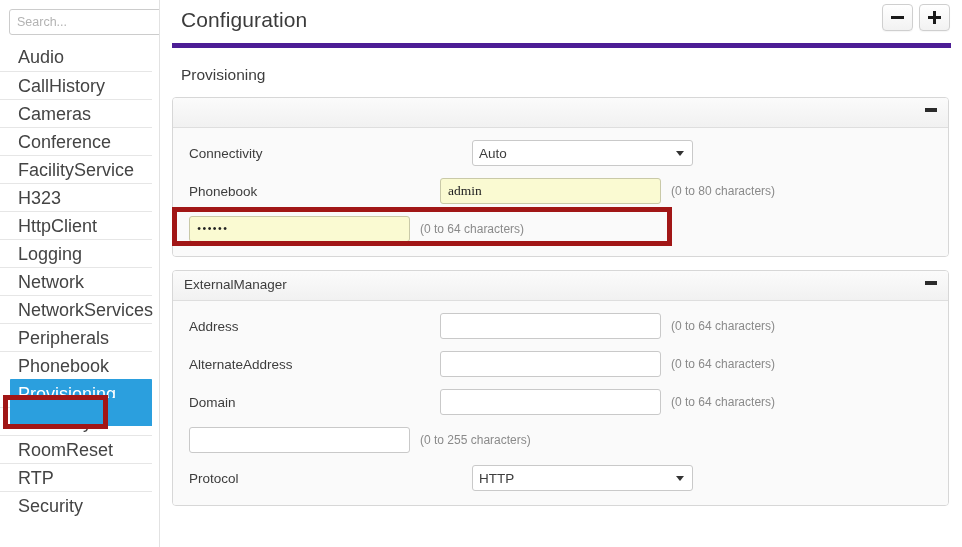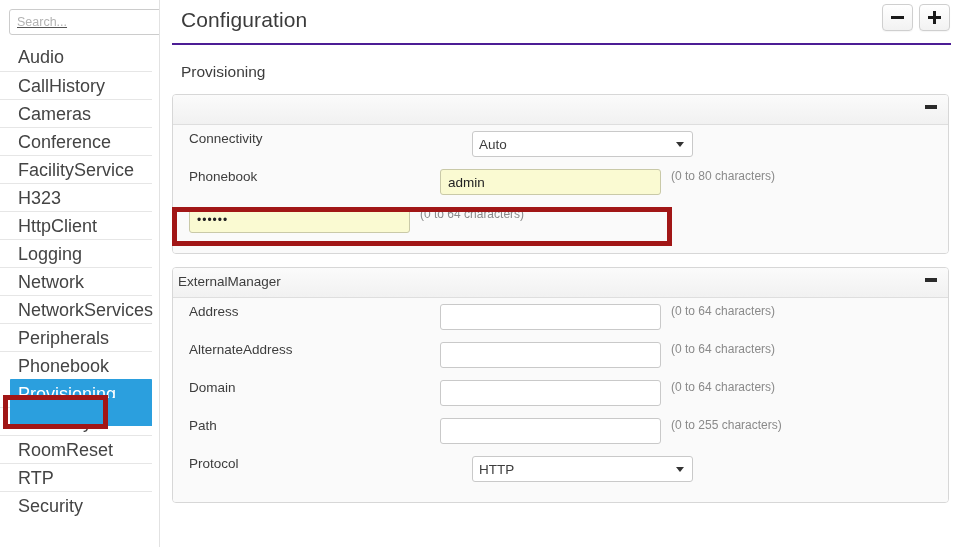--- a/index.html
+++ b/index.html
@@ -42,21 +42,20 @@
     height: 26px;
     box-sizing: border-box;
     border: 1px solid #cccccc;
     border-radius: 3px;
     padding: 0 7px;
     font-family: "Liberation Sans", sans-serif;
     font-size: 12.5px;
     color: #555;
     background: #fff;
     outline: none;
-    text-decoration: underline;
   }
   #search-input::placeholder {
     color: #b3b3b3;
   }
   #nav-list {
     margin-top: 8px;
     list-style: none;
     padding: 0;
   }
   .nav-item {
@@ -91,21 +90,21 @@
     position: absolute;
     left: 161px;
     top: 0;
     right: 0;
     bottom: 0;
     background: #ffffff;
   }
   #page-header {
     position: relative;
     height: 43px;
-    border-bottom: 2px solid #4c1d95;
+    border-bottom: 5px solid #4c1d95;
     margin: 0 11px 0 11px;
   }
   #page-title {
     position: absolute;
     left: 9px;
     top: 8px;
     font-size: 21px;
     color: #3b3b3b;
     font-weight: normal;
     letter-spacing: 0.1px;
@@ -172,41 +171,42 @@
   }
   .panel-head {
     position: relative;
     height: 29px;
     background: linear-gradient(#fbfbfb, #f1f1f1);
     border-bottom: 1px solid #dedede;
     border-radius: 3px 3px 0 0;
   }
   .panel-head-title {
     position: absolute;
-    left: 5px;
+    left: 11px;
     top: 6px;
     font-size: 13.5px;
     color: #3d3d3d;
   }
   .panel-toggle {
     position: absolute;
     right: 11px;
     top: 10px;
     width: 12px;
     height: 4px;
     background: #2b2b2b;
     cursor: pointer;
   }
   .panel-body {
     padding: 6px 0 8px 0;
     background: #fafafa;
     border-radius: 0 0 3px 3px;
   }
   .field-row {
     display: flex;
+    align-items: center;
     height: 38px;
     padding-left: 16px;
     position: relative;
   }
   .field-label {
     width: 251px;
     font-size: 13.5px;
     color: #3d3d3d;
     flex: 0 0 auto;
   }
@@ -250,21 +250,21 @@
     border-top: 5px solid #333333;
     pointer-events: none;
   }
   input.ctl {
     width: 221px;
     height: 26px;
     box-sizing: border-box;
     border: 1px solid #c9c9c9;
     border-radius: 3px;
     background: #ffffff;
-    font-family: Liberation Sans, sans-serif;
+    font-family: Liberation Serif, serif;
     font-size: 13.5px;
     color: #222222;
     padding: 0 7px;
     outline: none;
   }
   input.ctl.dirty {
     background: #fafad2;
     border-color: #c9c9a8;
   }
   input.ctl.pw {
@@ -391,21 +391,20 @@
               <div class="field-label">AlternateAddress</div>
               <div class="field-control"><input type="text" class="ctl" style=""></div>
               <div class="field-hint">(0 to 64 characters)</div>
             </div>
             <div class="field-row">
               <div class="field-label">Domain</div>
               <div class="field-control"><input type="text" class="ctl" style=""></div>
               <div class="field-hint">(0 to 64 characters)</div>
             </div>
             <div class="field-row">
-              <div class="field-label">Path</div>
               <div class="field-control"><input type="text" class="ctl" style=""></div>
               <div class="field-hint">(0 to 255 characters)</div>
             </div>
             <div class="field-row">
               <div class="field-label">Protocol</div>
               <div class="field-control"><span class="select-wrap"><select class="ctl"><option>HTTP</option><option>HTTPS</option></select><span class="select-arrow"></span></span></div>
             </div>
           </div>
         </div>
       </div>

